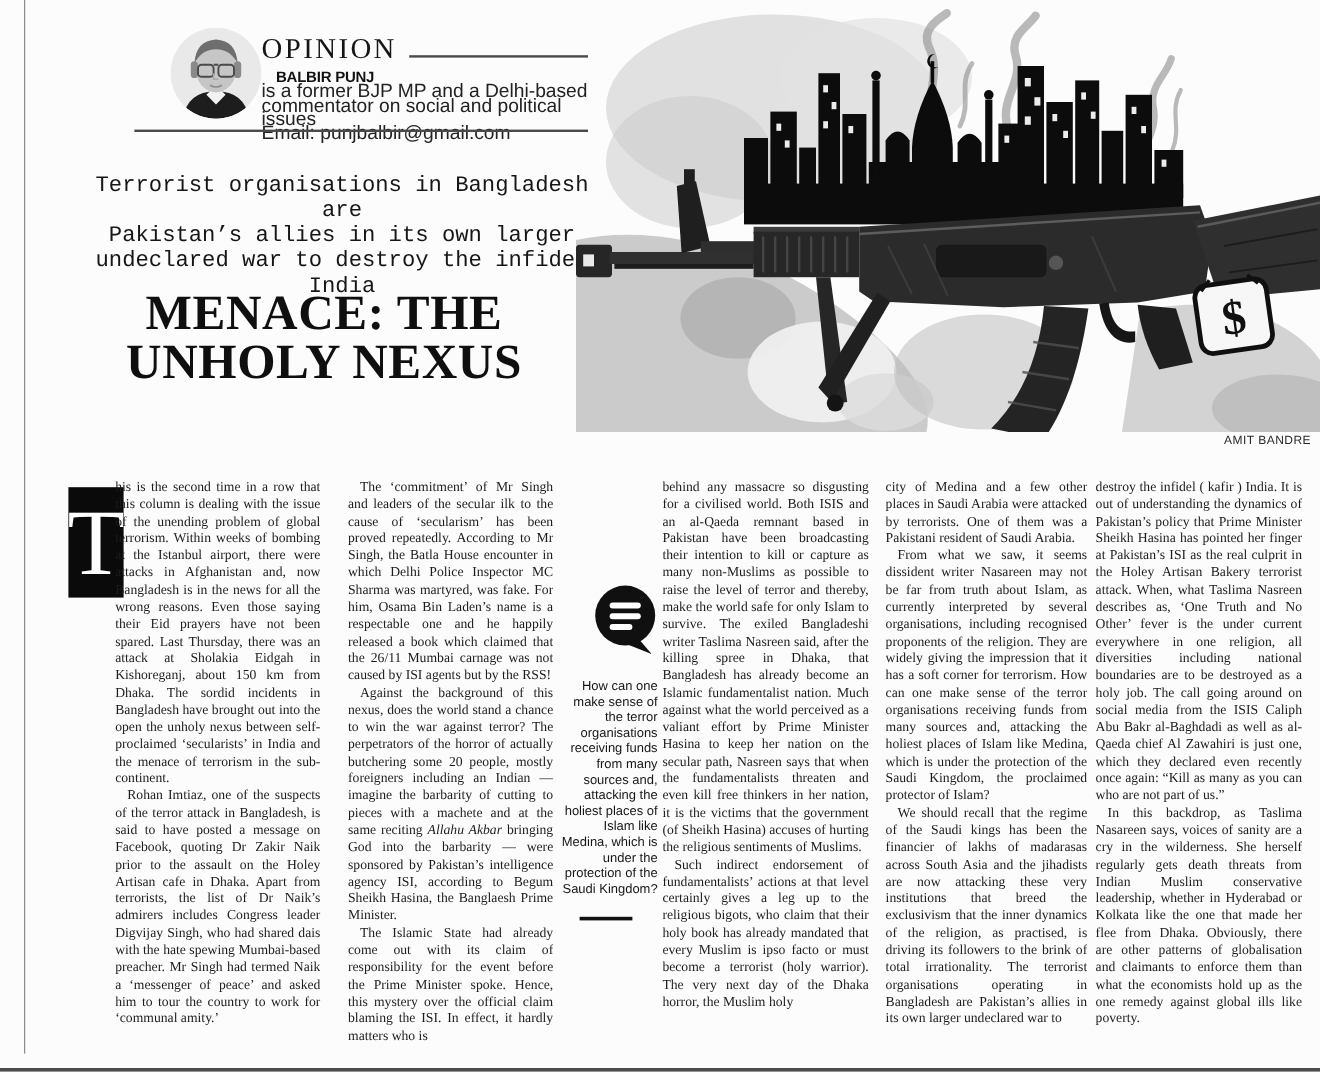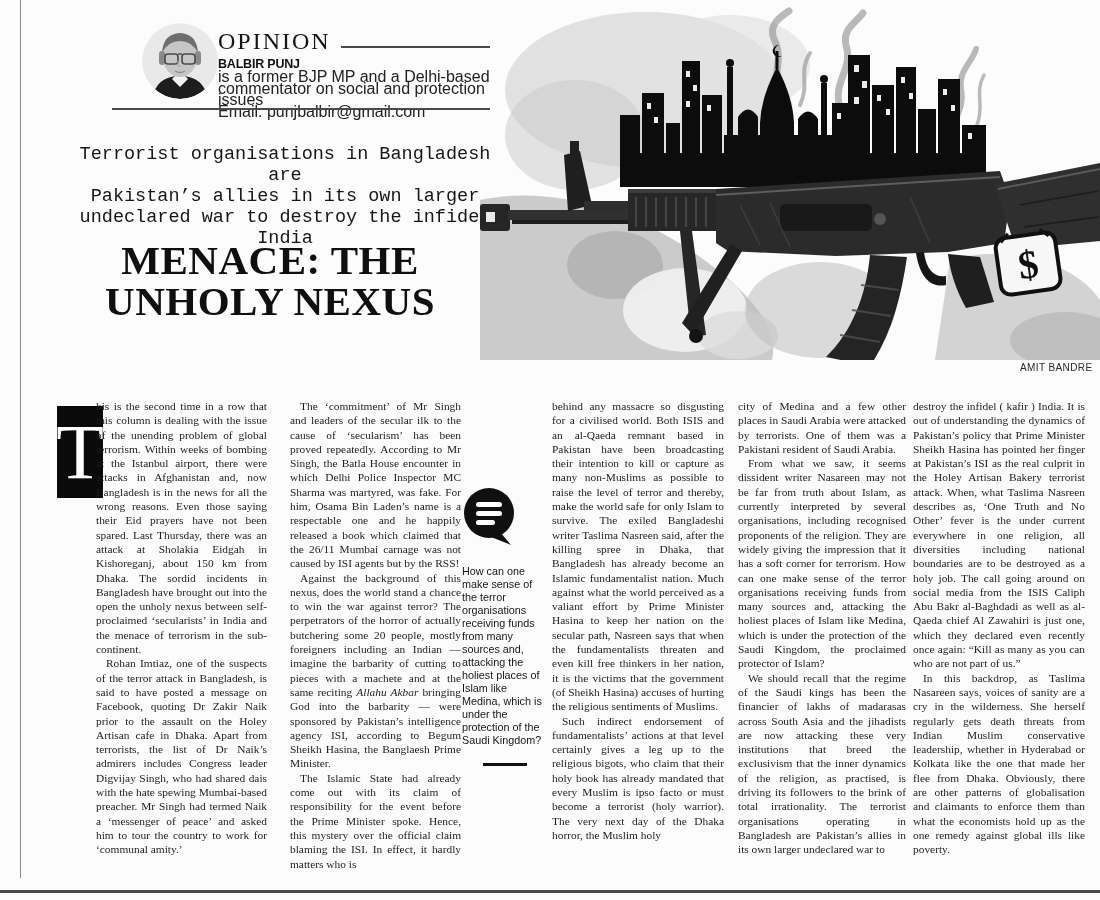--- a/index.html
+++ b/index.html
@@ -8,21 +8,21 @@
   .abs{position:absolute;}
   
   .left-border{left:20px;top:0;width:1px;height:878px;background:#8a8a8a;}
   .bottom-rule{left:0;top:890px;width:1100px;height:3px;background:#4b4b4b;}
   
   .photo{left:142px;top:23px;width:76px;height:76px;border-radius:50%;overflow:hidden;}
   .head-row{left:218px;top:28px;width:272px;display:flex;align-items:center;}
   .section{font-family:"Liberation Serif",serif;font-size:24px;letter-spacing:2px;color:#151515;}
   .head-row .rule{flex:1;height:2px;background:#4a4a4a;margin-left:10px;margin-top:10px;}
   .byline{left:218px;top:57px;width:280px;font-family:"Liberation Sans",sans-serif;}
-  .author{font-size:12.5px;font-weight:700;letter-spacing:-0.2px;color:#111;}
+  .author{font-size:12.5px;font-weight:700;letter-spacing:-0.2px;color:#111;padding-left:12px;}
   .bio{font-size:16px;line-height:11.6px;color:#222;}
   .head-bottom-rule{left:112px;top:108px;width:378px;height:2px;background:#4a4a4a;}
   
   .standfirst{left:70px;top:144px;width:430px;text-align:center;
     font-family:Liberation Mono, monospace;font-size:18.5px;line-height:21px;color:#161616;}
   .headline{left:40px;top:240px;width:460px;text-align:center;font-weight:700;
     font-size:41px;line-height:41px;color:#0f0f0f;letter-spacing:0.5px;}
   
   .col{top:399px;height:480px;overflow:hidden;font-size:11.4px;line-height:14.3px;
     text-align:justify;color:#1c1c1c;}
@@ -30,21 +30,21 @@
   .ind{text-indent:10px;}
   .c1{left:96px;width:171px;}
   .c2{left:290px;width:171px;}
   .c3{left:552px;width:172px;}
   .c4{left:738px;width:168px;}
   .c5{left:913px;width:172px;}
   .dropcap{left:57px;top:406px;width:46px;height:92px;background:#0a0a0a;color:#ffffff;
     display:flex;justify-content:center;align-items:flex-start;font-size:78px;line-height:92px;
     font-family:"Liberation Serif",serif;overflow:hidden;}
   
-  .quote-col{left:462px;top:487px;width:86px;text-align:left;}
+  .quote-col{left:462px;top:487px;width:86px;text-align:right;}
   .quote-text{font-family:"Liberation Sans",sans-serif;font-size:10.8px;line-height:13px;
     color:#161616;margin-top:14px;}
   .quote-rule{width:44px;height:3px;background:#111;margin:16px auto 0 auto;}
   
   .illo{left:480px;top:5px;width:620px;height:355px;}
   .credit{left:1020px;top:362px;font-family:"Liberation Sans",sans-serif;font-size:10px;
     font-weight:400;letter-spacing:0.4px;color:#2a2a2a;}
 </style>
 </head>
 <body>
@@ -77,21 +77,21 @@
 </div>
 
 <div class="abs head-row">
   <span class="section">OPINION</span>
   <div class="rule"></div>
 </div>
 
 <div class="abs byline">
   <div class="author">BALBIR PUNJ</div>
   <div class="bio">is a former BJP MP and a Delhi-based</div>
-  <div class="bio">commentator on social and protection issues</div>
+  <div class="bio">commentator on social and political issues</div>
   <div class="bio">Email: punjbalbir@gmail.com</div>
 </div>
 <div class="abs head-bottom-rule"></div>
 
 <div class="abs standfirst">
   <div>Terrorist organisations in Bangladesh are</div>
   <div>Pakistan’s allies in its own larger</div>
   <div>undeclared war to destroy the infidel India</div>
 </div>
 

